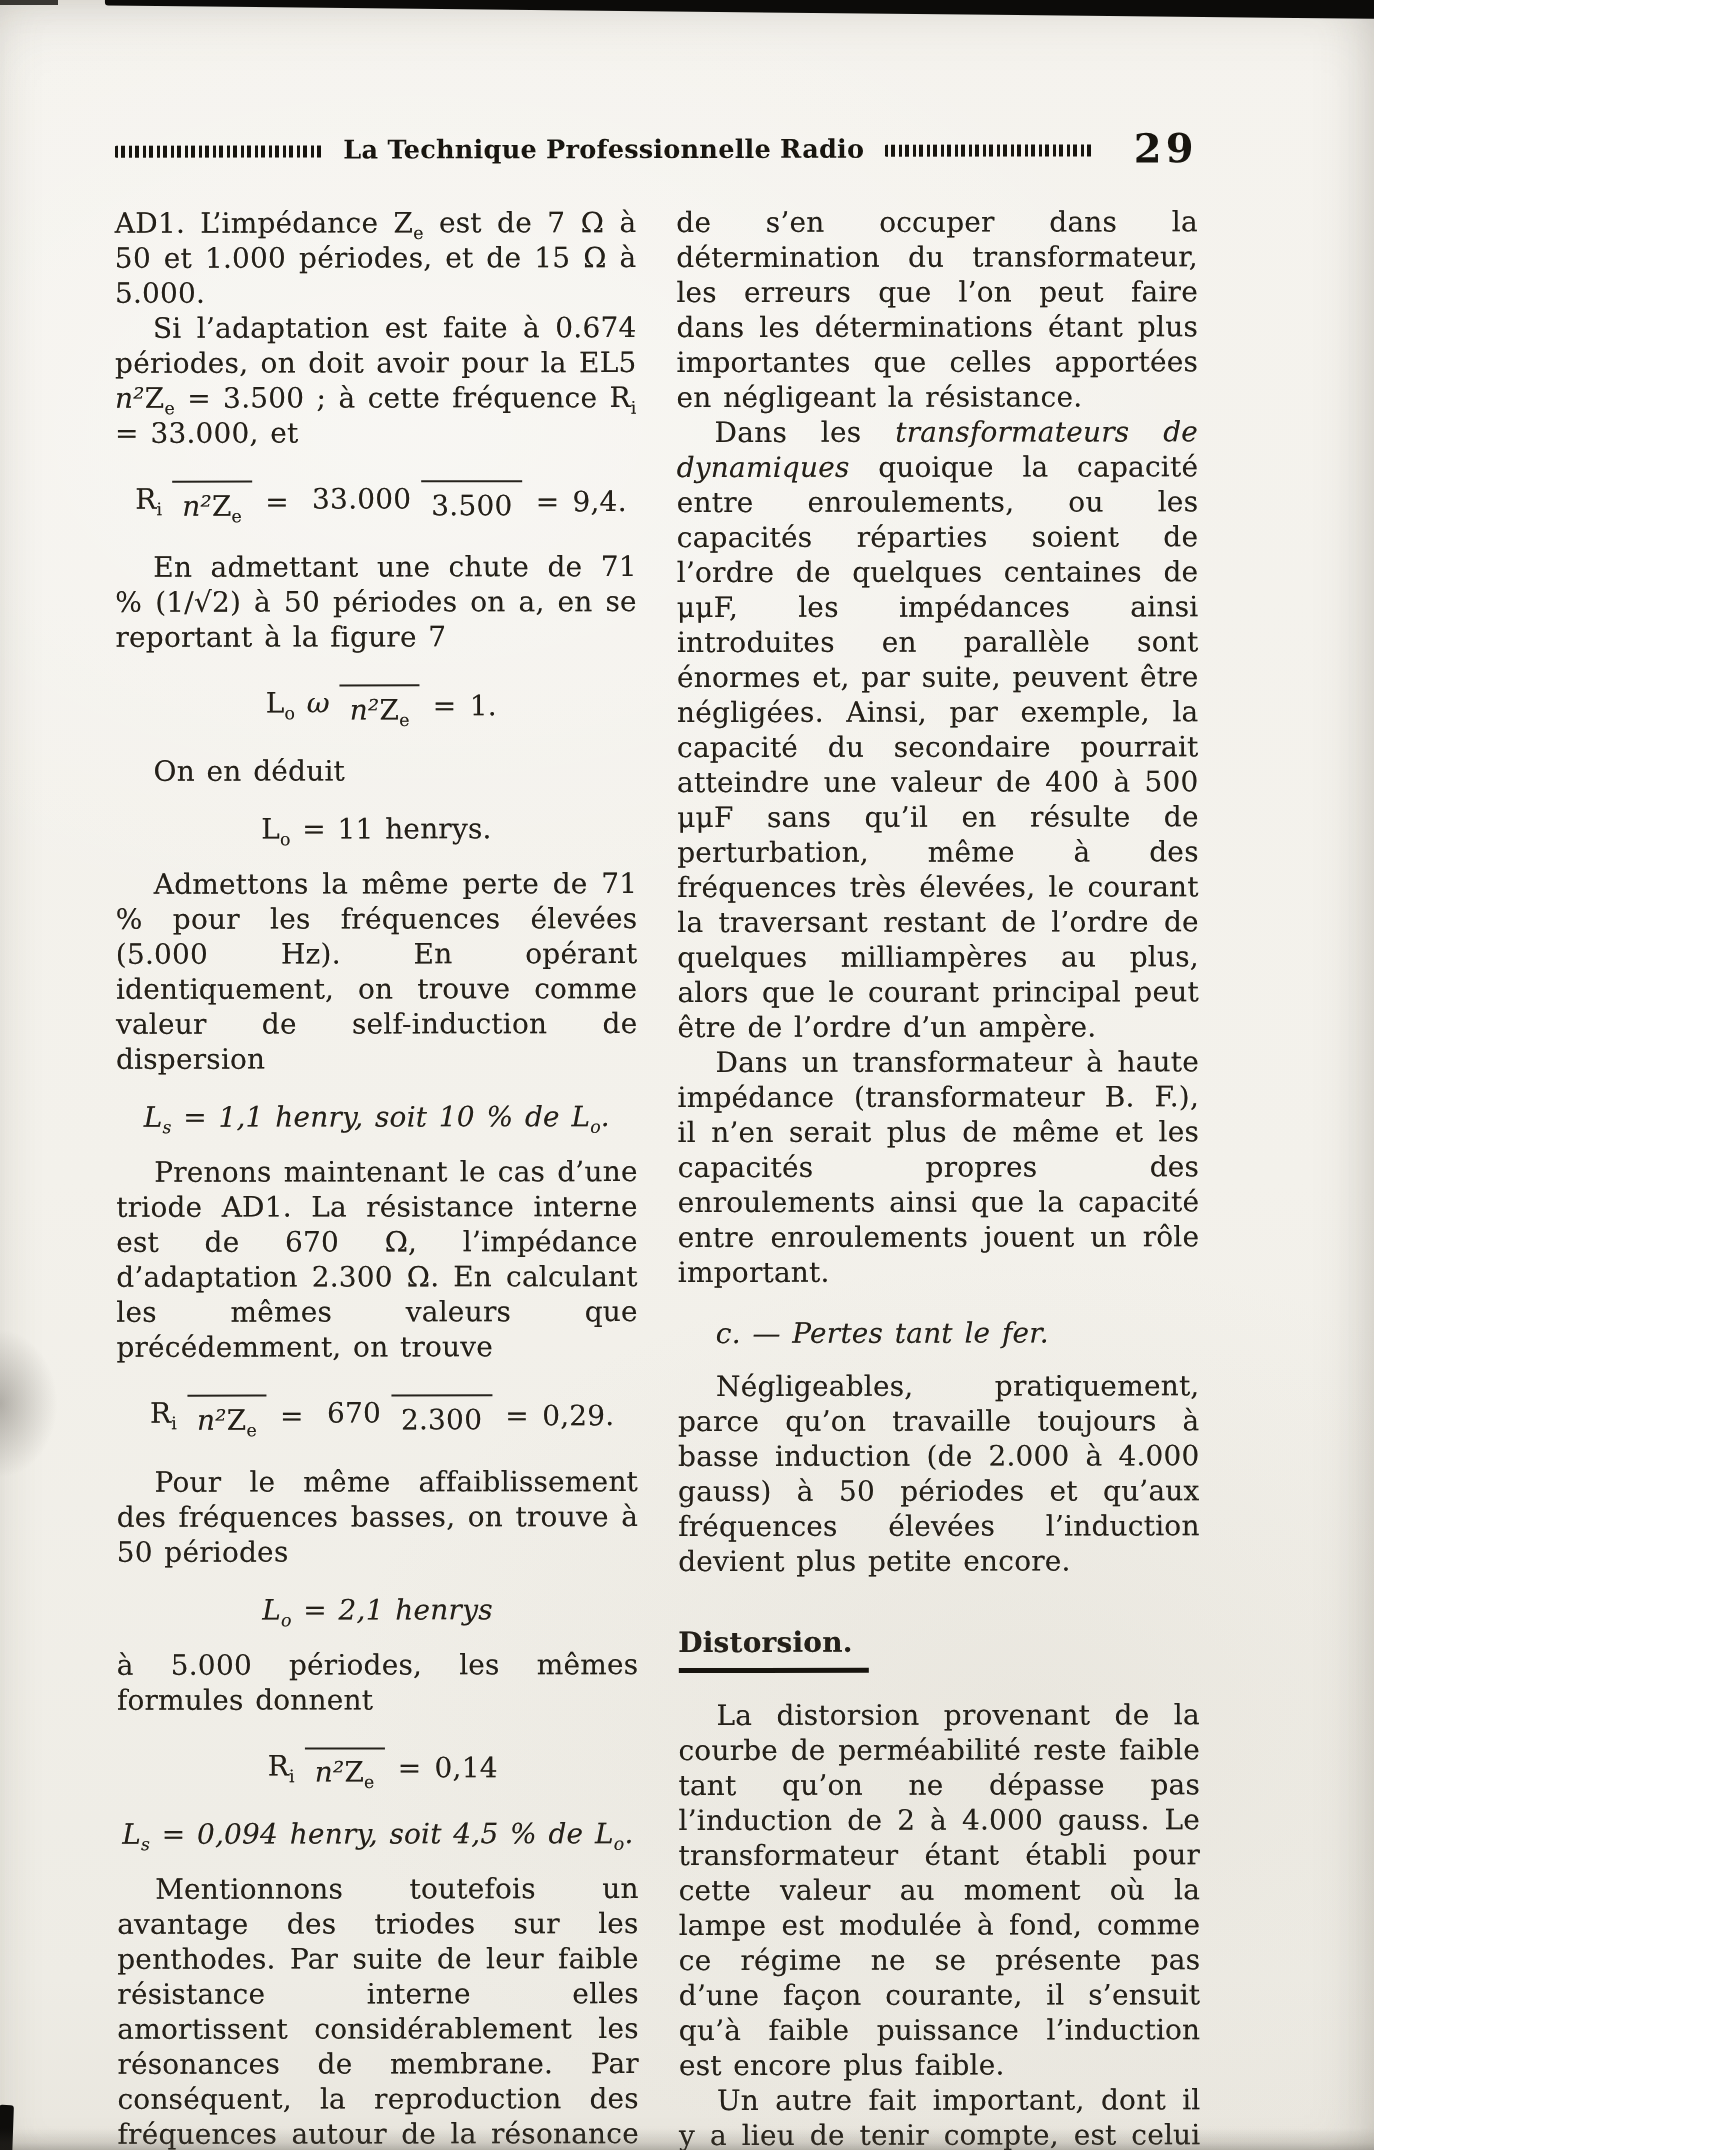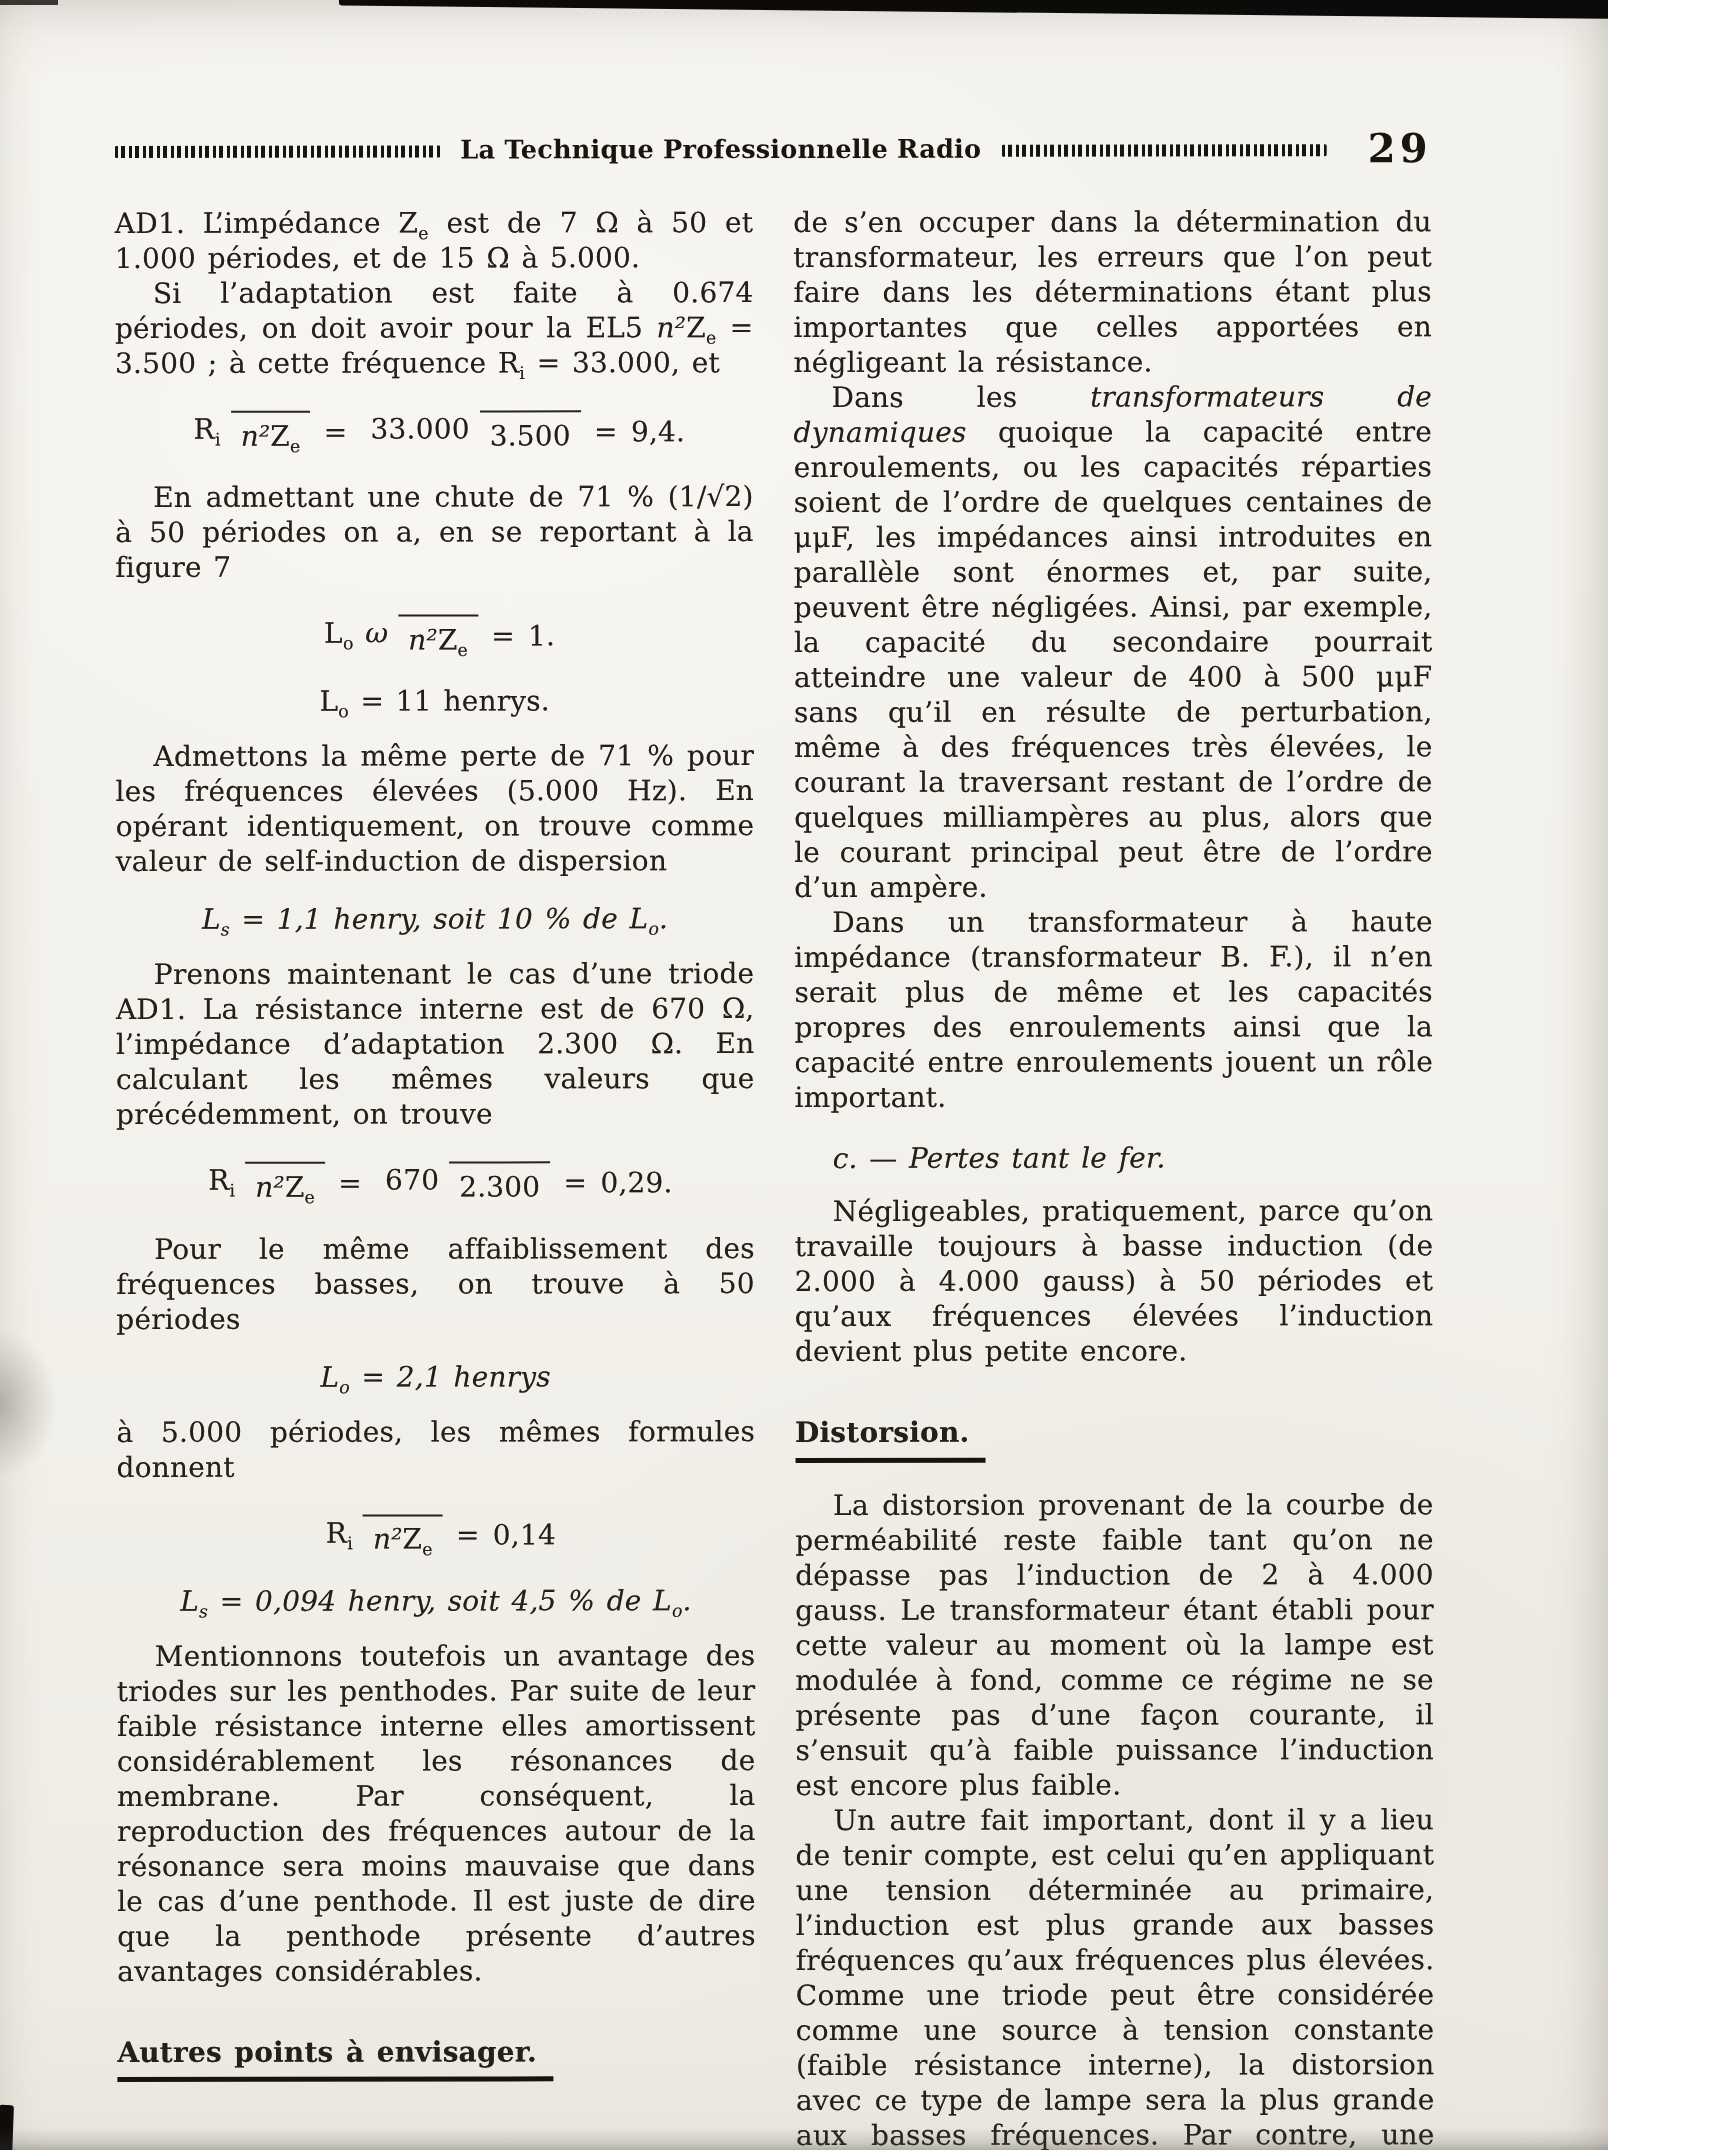--- a/index.html
+++ b/index.html
@@ -1,19 +1,19 @@
 <!DOCTYPE html>
 <html lang="fr" style="font-size:13.2px"><head>
 <meta charset="utf-8">
 <style>
   html,body { margin:0; padding:0; }
   body { width:1735px; height:2151px; font-family:"DejaVu Serif", serif; }
 
   .page {
-    position:relative; width:1608px; height:2151px; overflow:hidden;
+    position:relative; width:1374px; height:2151px; overflow:hidden;
     background:
       radial-gradient(ellipse 1155px 743px at 30% 20%, rgba(255,255,255,0.35), transparent 70%),
       radial-gradient(ellipse 990px 660px at 75% 80%, rgba(215,210,198,0.25), transparent 70%),
       linear-gradient(180deg, #f5f3ee 0%, #f3f1eb 55%, #eeece5 92%, #e9e6de 100%);
     box-shadow: inset -28px 0 58px -28px rgba(90,84,72,0.28),
                 inset 0 36px 74px -38px rgba(90,84,72,0.20),
                 inset 21.5px 0 50px -25px rgba(120,112,98,0.14);
     color:#242019;
   }
 
@@ -113,20 +113,21 @@
 
         <div class="formula frac-row">
           <span class="frac">
             <span class="num"><span>L</span><sub>o</sub>&nbsp;<span class="omega">ω</span></span>
             <span class="den"><span class="var-n">n²</span><span>Z</span><sub>e</sub></span>
           </span>
           <span>=</span>
           <span>1.</span>
         </div>
 
+        <p class="indent">On en déduit</p>
 
         <div class="formula">
           <span class="txtgroup"><span>L</span><sub>o</sub><span> = 11 henrys.</span></span>
         </div>
 
         <p class="indent">Admettons la même perte de 71 % pour les fréquences élevées (5.000 Hz). En opérant identiquement, on trouve comme valeur de self-induction de dispersion</p>
 
         <div class="formula italic">
           <span class="txtgroup"><span>L</span><sub>s</sub><span> = 1,1 henry, soit 10 % de </span><span>L</span><sub>o</sub><span>.</span></span>
         </div>

